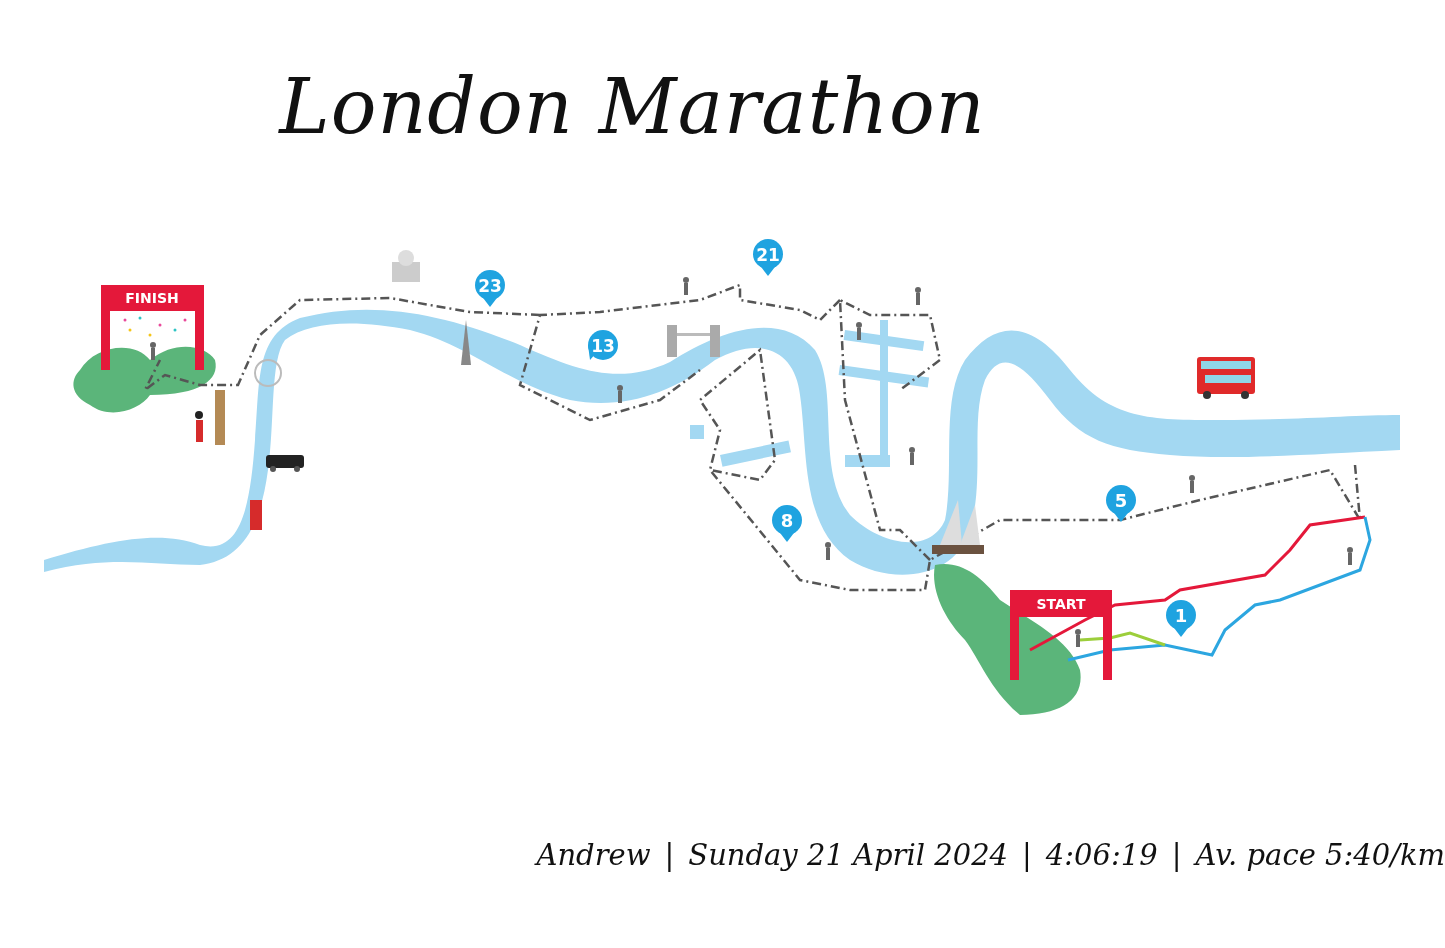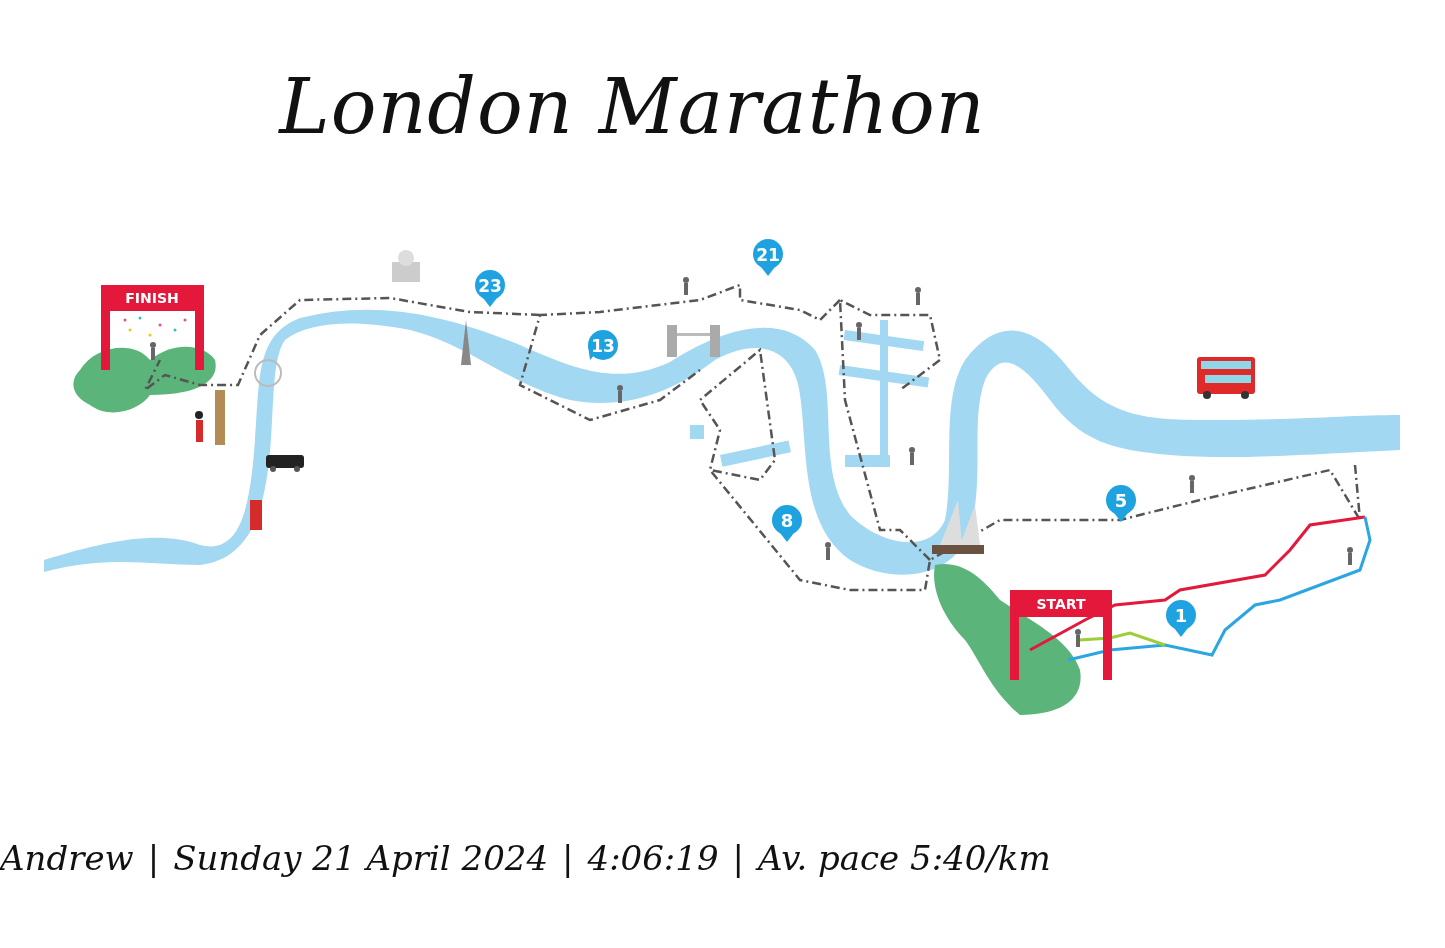--- a/index.html
+++ b/index.html
@@ -3,22 +3,22 @@
 <meta charset="utf-8">
 <style>
   html, body { margin:0; padding:0; background:#ffffff; }
   body { width:1445px; height:948px; position:relative; overflow:hidden; font-family:"Liberation Sans", sans-serif; }
   .title {
     position:absolute; left:0; top:62px; width:1265px; text-align:center;
     font-family:"DejaVu Serif", serif; font-style:italic; font-size:76px; color:#111;
     letter-spacing:1px;
   }
   .footer {
-    position:absolute; left:0; top:838px; width:1445px; text-align:left;
-    font-family:"DejaVu Serif", serif; font-style:italic; font-size:34px; color:#111;
+    position:absolute; left:0; top:838px; width:1445px; text-align:right;
+    font-family:"DejaVu Serif", serif; font-style:italic; font-size:29px; color:#111;
   }
   .footer .sep { margin:0 14px; }
   svg.map { position:absolute; left:0; top:0; }
   .pin-label { font-family:"DejaVu Sans", sans-serif; font-weight:bold; fill:#fff; }
   .gate-label { font-family:"DejaVu Sans", sans-serif; font-weight:bold; fill:#fff; font-size:14px; }
 </style>
 </head>
 <body>
 
 <div class="title">London Marathon</div>

